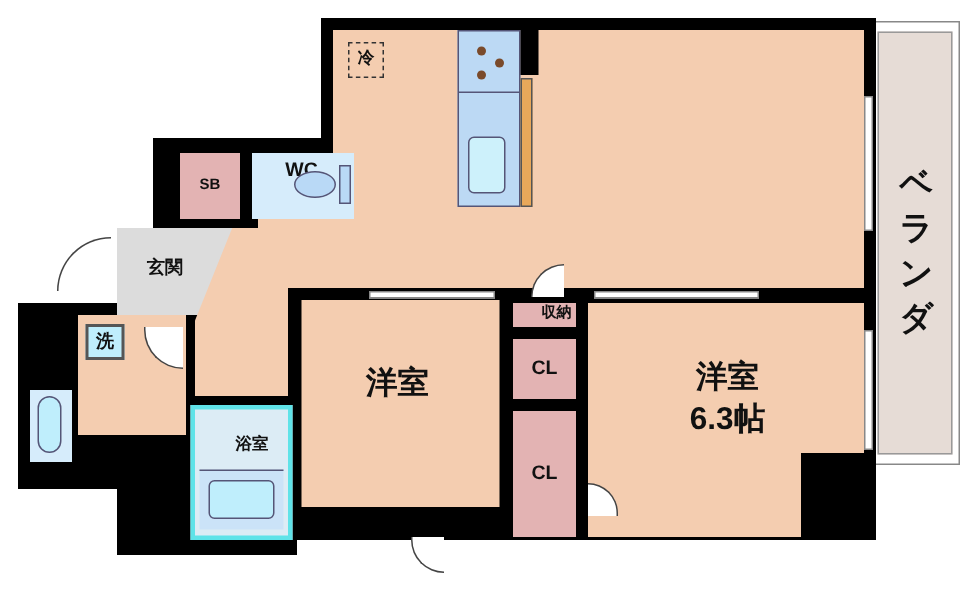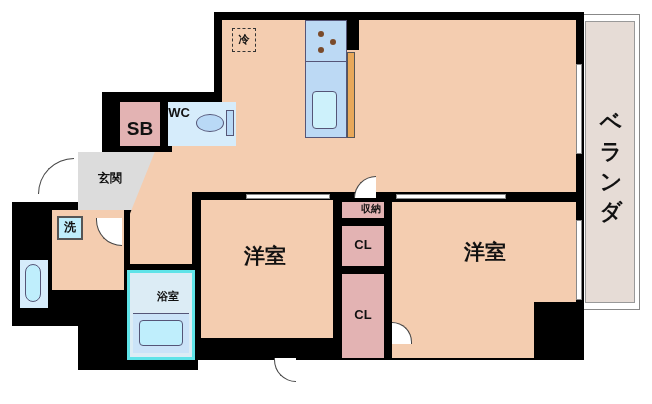--- a/index.html
+++ b/index.html
@@ -48,24 +48,24 @@
 <div class="abs" style="left:347px;top:52px;width:8px;height:86px;background:#e8a85a;border:1px solid #555;"></div>
 
 <div class="abs" style="left:232px;top:28px;width:24px;height:24px;border:1px dashed #333;">
   <div class="label" style="left:0;top:4px;width:22px;font-size:11px;">冷</div>
 </div>
 
 <div class="label" style="left:420px;top:72px;width:110px;font-size:22px;">
 </div>
 
 <div class="abs pink" style="left:120px;top:102px;width:40px;height:44px;"></div>
-<div class="label" style="left:120px;top:118px;width:40px;font-size:19px;text-align:center;">SB</div>
+<div class="label" style="left:120px;top:118px;width:40px;font-size:10px;text-align:center;">SB</div>
 
 <div class="abs blue" style="left:168px;top:102px;width:68px;height:44px;"></div>
-<div class="label" style="left:166px;top:106px;width:26px;font-size:13px;">WC</div>
+<div class="label" style="left:188px;top:106px;width:26px;font-size:13px;">WC</div>
 <div class="abs" style="left:196px;top:114px;width:28px;height:18px;border-radius:50%;background:#b9d9f6;border:1px solid #557;"></div>
 <div class="abs" style="left:226px;top:110px;width:8px;height:26px;background:#b9d9f6;border:1px solid #557;"></div>
 
 <div class="abs gray" style="left:78px;top:152px;width:78px;height:58px;clip-path:polygon(0 0,100% 0,100% 20%,70% 100%,0 100%);"></div>
 <div class="label" style="left:92px;top:172px;width:36px;font-size:12px;">玄関</div>
 <div class="door" style="left:38px;top:158px;width:36px;height:36px;border-radius:36px 0 0 0;border-right:none;border-bottom:none;"></div>
 
 <div class="abs floor" style="left:130px;top:152px;width:62px;height:112px;clip-path:polygon(40% 0,100% 0,100% 100%,0 100%,0 55%);"></div>
 
 <div class="abs floor" style="left:52px;top:210px;width:72px;height:80px;"></div>
@@ -94,20 +94,21 @@
 <div class="label" style="left:342px;top:203px;width:58px;font-size:10px;">収納</div>
 <div class="abs pink" style="left:342px;top:226px;width:42px;height:40px;"></div>
 <div class="label" style="left:342px;top:238px;width:42px;font-size:13px;">CL</div>
 <div class="abs pink" style="left:342px;top:274px;width:42px;height:84px;"></div>
 <div class="label" style="left:342px;top:308px;width:42px;font-size:13px;">CL</div>
 
 <div class="abs floor" style="left:392px;top:202px;width:184px;height:156px;"></div>
 <div class="abs wall" style="left:534px;top:302px;width:50px;height:58px;"></div>
 <div class="label" style="left:440px;top:240px;width:90px;font-size:21px;">
   <div>洋室</div>
+  <div style="margin-top:4px;">6.3帖</div>
 </div>
 <div class="door" style="left:392px;top:322px;width:20px;height:22px;border-radius:0 20px 0 0;border-bottom:none;border-left:none;"></div>
 
 <div class="win" style="left:246px;top:194px;width:84px;height:5px;"></div>
 <div class="win" style="left:396px;top:194px;width:110px;height:5px;"></div>
 <div class="win" style="left:576px;top:64px;width:6px;height:90px;"></div>
 <div class="win" style="left:576px;top:220px;width:6px;height:80px;"></div>
 <div class="door" style="left:354px;top:176px;width:22px;height:22px;border-radius:22px 0 0 0;border-right:none;border-bottom:none;"></div>
 
 </body></html>

